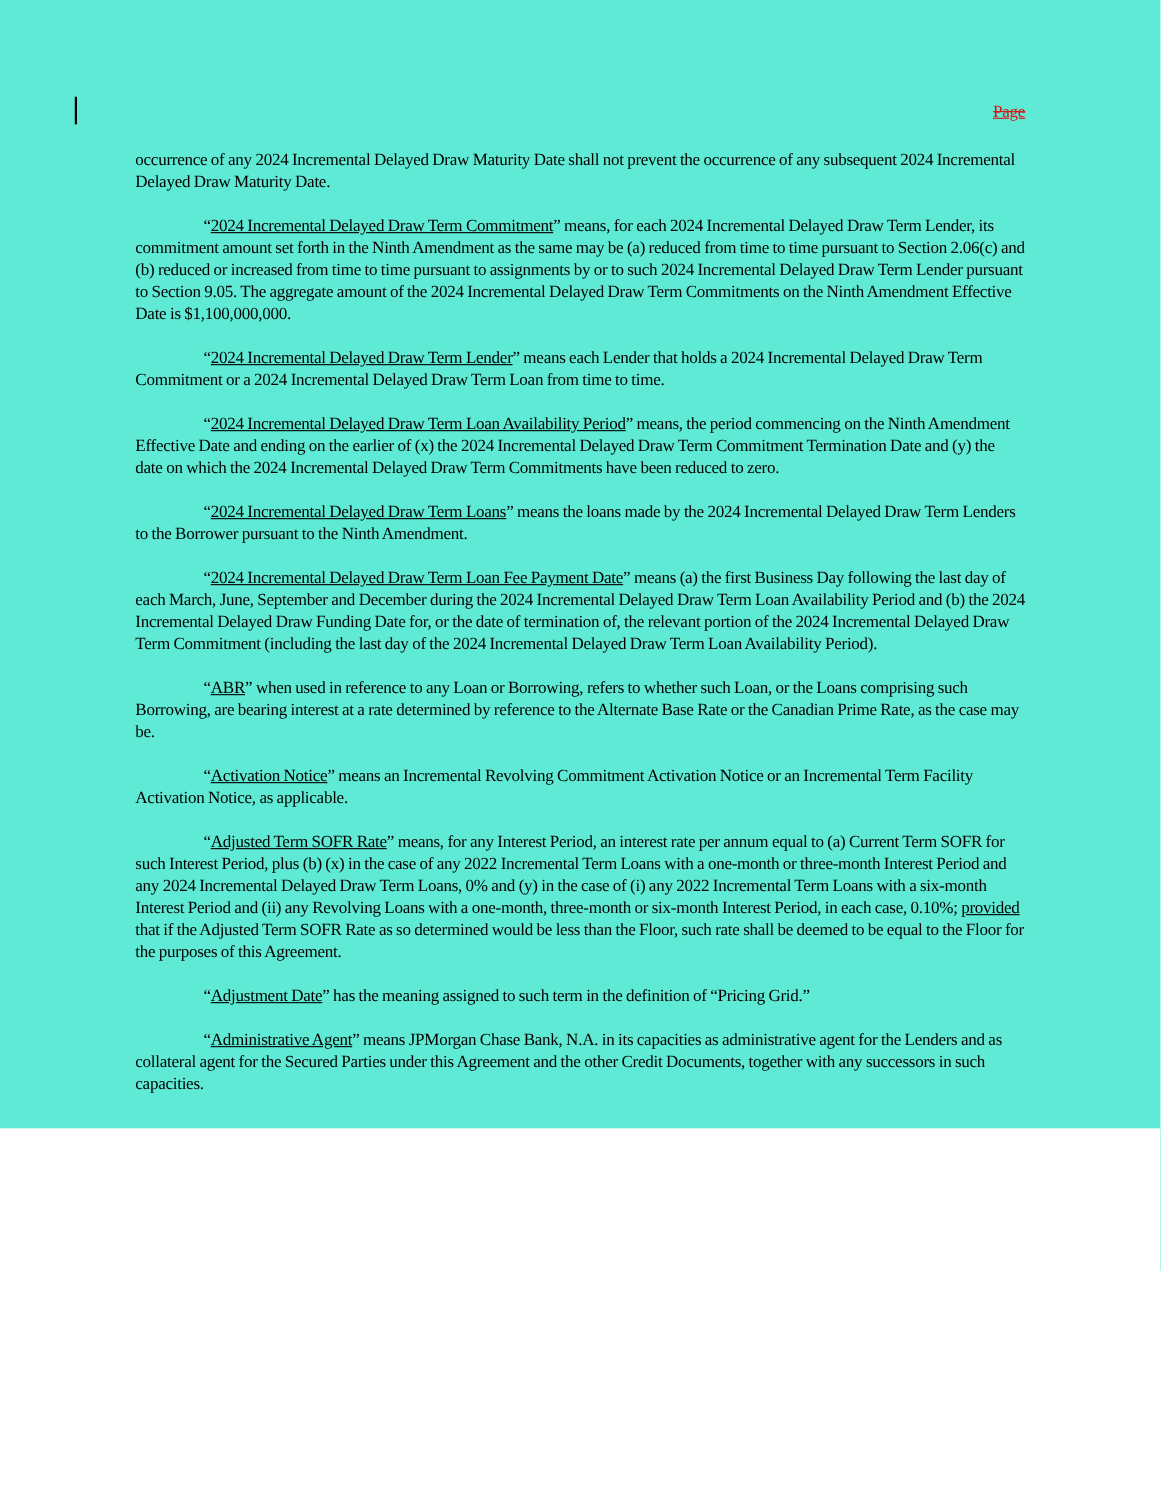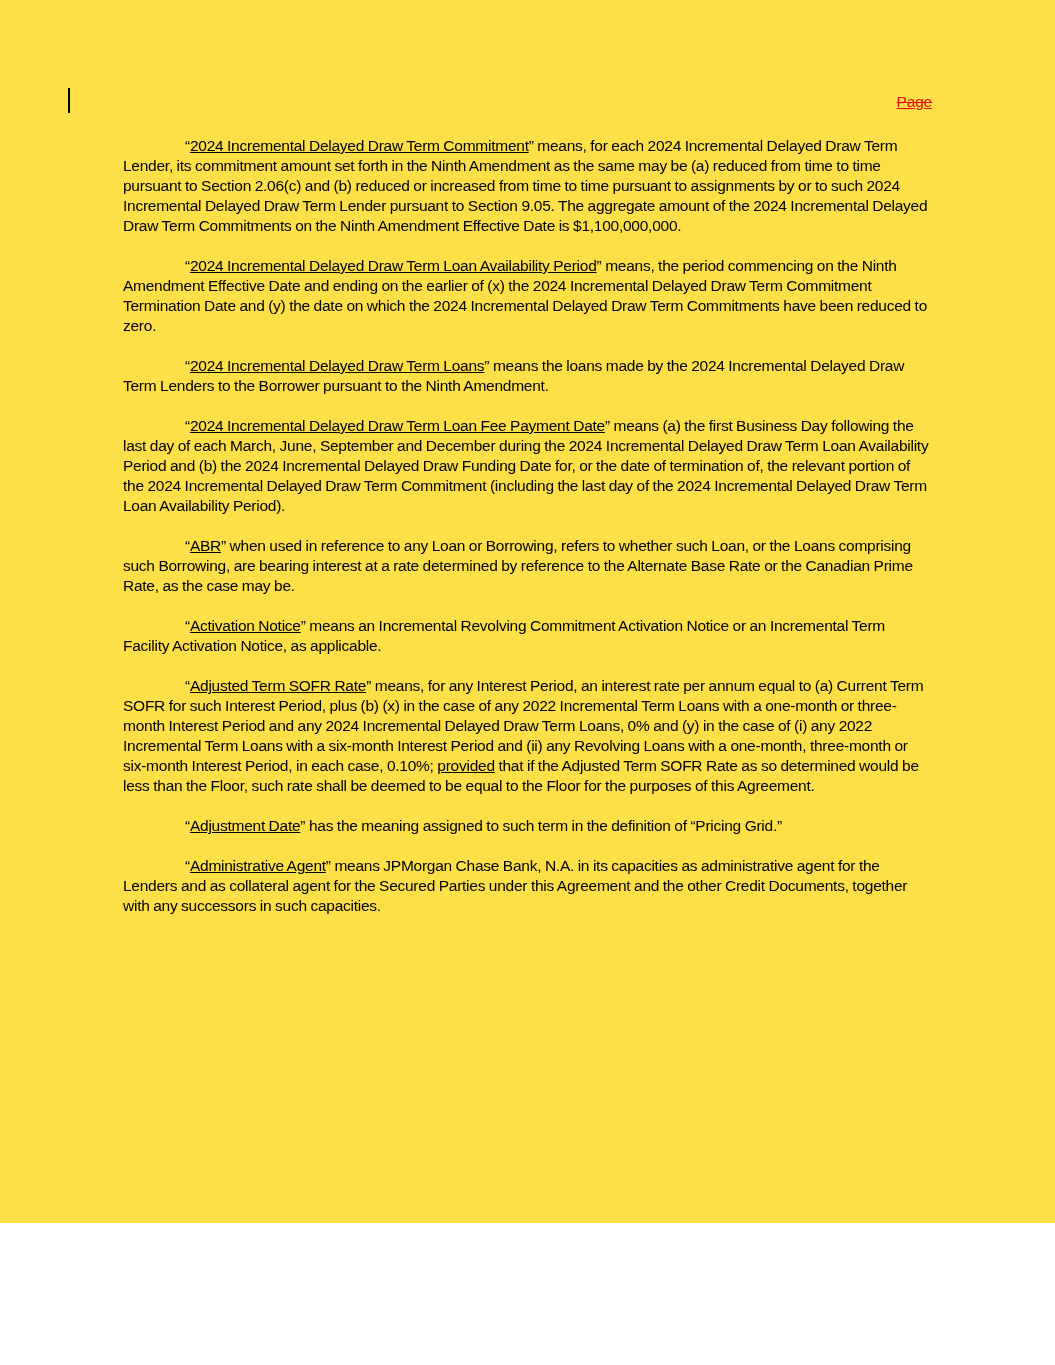--- a/index.html
+++ b/index.html
@@ -3,23 +3,23 @@
 <meta charset="utf-8">
 <style>
   html, body {
     margin: 0;
     padding: 0;
     background: #ffffff;
   }
   .page {
     position: relative;
     width: 1055px;
-    height: 1223px;
-    background: #fde047;
-    font-family: Liberation Sans, sans-serif;
+    height: 1026px;
+    background: #5eead4;
+    font-family: Liberation Serif, serif;
     color: #000000;
     overflow: hidden;
   }
   .change-bar {
     position: absolute;
     left: 68px;
     width: 2px;
     background: #000000;
   }
   .change-bar.top { top: 88px; height: 25px; }
@@ -88,21 +88,23 @@
 </head>
 <body>
 
 <div class="page">
 
   <div class="change-bar top"></div>
 
   <div class="header-field">Page</div>
 
   <div class="content">
+      <p class=""><span>occurrence of any 2024 Incremental Delayed Draw Maturity Date shall not prevent the occurrence of any subsequent 2024 Incremental Delayed Draw Maturity Date.</span></p>
       <p class="indent"><span>“</span><span class="defined-term">2024 Incremental Delayed Draw Term Commitment</span><span>” means, for each 2024 Incremental Delayed Draw Term Lender, its commitment amount set forth in the Ninth Amendment as the same may be (a) reduced from time to time pursuant to Section 2.06(c) and (b) reduced or increased from time to time pursuant to assignments by or to such 2024 Incremental Delayed Draw Term Lender pursuant to Section 9.05.  The aggregate amount of the 2024 Incremental Delayed Draw Term Commitments on the Ninth Amendment Effective Date is $1,100,000,000.</span></p>
+      <p class="indent"><span>“</span><span class="defined-term">2024 Incremental Delayed Draw Term Lender</span><span>” means each Lender that holds a 2024 Incremental Delayed Draw Term Commitment or a 2024 Incremental Delayed Draw Term Loan from time to time.</span></p>
       <p class="indent"><span>“</span><span class="defined-term">2024 Incremental Delayed Draw Term Loan Availability Period</span><span>” means, the period commencing on the Ninth Amendment Effective Date and ending on the earlier of (x) the 2024 Incremental Delayed Draw Term Commitment Termination Date and (y) the date on which the 2024 Incremental Delayed Draw Term Commitments have been reduced to zero.</span></p>
       <p class="indent"><span>“</span><span class="defined-term">2024 Incremental Delayed Draw Term Loans</span><span>” means the loans made by the 2024 Incremental Delayed Draw Term Lenders to the Borrower pursuant to the Ninth Amendment.</span></p>
       <p class="indent"><span>“</span><span class="defined-term">2024 Incremental Delayed Draw Term Loan Fee Payment Date</span><span>” means (a) the first Business Day following the last day of each March, June, September and December during the 2024 Incremental Delayed Draw Term Loan Availability Period and (b) the 2024 Incremental Delayed Draw Funding Date for, or the date of termination of, the relevant portion of the 2024 Incremental Delayed Draw Term Commitment (including the last day of the 2024 Incremental Delayed Draw Term Loan Availability Period).</span></p>
       <p class="indent"><span>“</span><span class="defined-term">ABR</span><span>” when used in reference to any Loan or Borrowing, refers to whether such Loan, or the Loans comprising such Borrowing, are bearing interest at a rate determined by reference to the Alternate Base Rate or the Canadian Prime Rate, as the case may be.</span></p>
       <p class="indent"><span>“</span><span class="defined-term">Activation Notice</span><span>” means an Incremental Revolving Commitment Activation Notice or an Incremental Term Facility Activation Notice, as applicable.</span></p>
       <p class="indent"><span>“</span><span class="defined-term">Adjusted Term SOFR Rate</span><span>” means, for any Interest Period, an interest rate per annum equal to (a) Current Term SOFR for such Interest Period, plus (b) (x) in the case of any 2022 Incremental Term Loans with a one-month or three-month Interest Period and any 2024 Incremental Delayed Draw Term Loans, 0% and (y) in the case of (i) any 2022 Incremental Term Loans with a six-month Interest Period and (ii) any Revolving Loans with a one-month, three-month or six-month Interest Period, in each case, 0.10%; </span><span class="defined-term">provided</span><span> that if the Adjusted Term SOFR Rate as so determined would be less than the Floor, such rate shall be deemed to be equal to the Floor for the purposes of this Agreement.</span></p>
       <p class="indent"><span>“</span><span class="defined-term">Adjustment Date</span><span>” has the meaning assigned to such term in the definition of “Pricing Grid.”</span></p>
       <p class="indent"><span>“</span><span class="defined-term">Administrative Agent</span><span>” means JPMorgan Chase Bank, N.A. in its capacities as administrative agent for the Lenders and as collateral agent for the Secured Parties under this Agreement and the other Credit Documents, together with any successors in such capacities.</span></p>
     </div>
 

